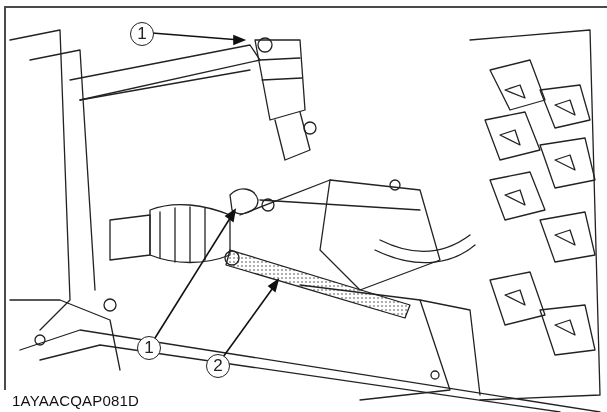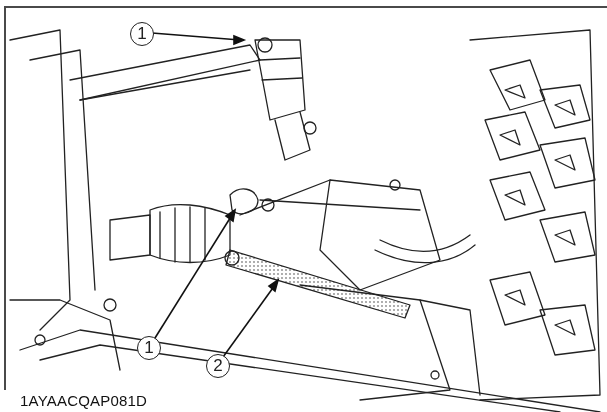--- a/index.html
+++ b/index.html
@@ -3,21 +3,21 @@
 <meta charset="utf-8">
 <style>
   html, body { margin:0; padding:0; background:#ffffff; }
   body { width:607px; height:412px; position:relative; overflow:hidden; font-family:"Liberation Sans", sans-serif; }
   .frame { position:absolute; left:0; top:0; width:607px; height:412px; }
   .border-top { position:absolute; left:4px; top:6px; width:603px; height:2px; background:#4a4a4a; }
   .border-left { position:absolute; left:4px; top:6px; width:2px; height:384px; background:#4a4a4a; }
   svg.art { position:absolute; left:0; top:0; }
   .callout { position:absolute; width:22px; height:22px; border:1.6px solid #222; border-radius:50%;
              font-size:17px; line-height:22px; text-align:center; color:#222; background:#fff; }
-  .caption { position:absolute; left:20px; top:392px; font-size:15px; color:#111; letter-spacing:0.2px; }
+  .caption { position:absolute; left:12px; top:392px; font-size:15px; color:#111; letter-spacing:0.2px; }
 </style>
 </head>
 <body>
 
 <div class="frame">
   <div class="border-top"></div>
   <div class="border-left"></div>
 
   <svg class="art" width="607" height="412" viewBox="0 0 607 412">
     <defs>

